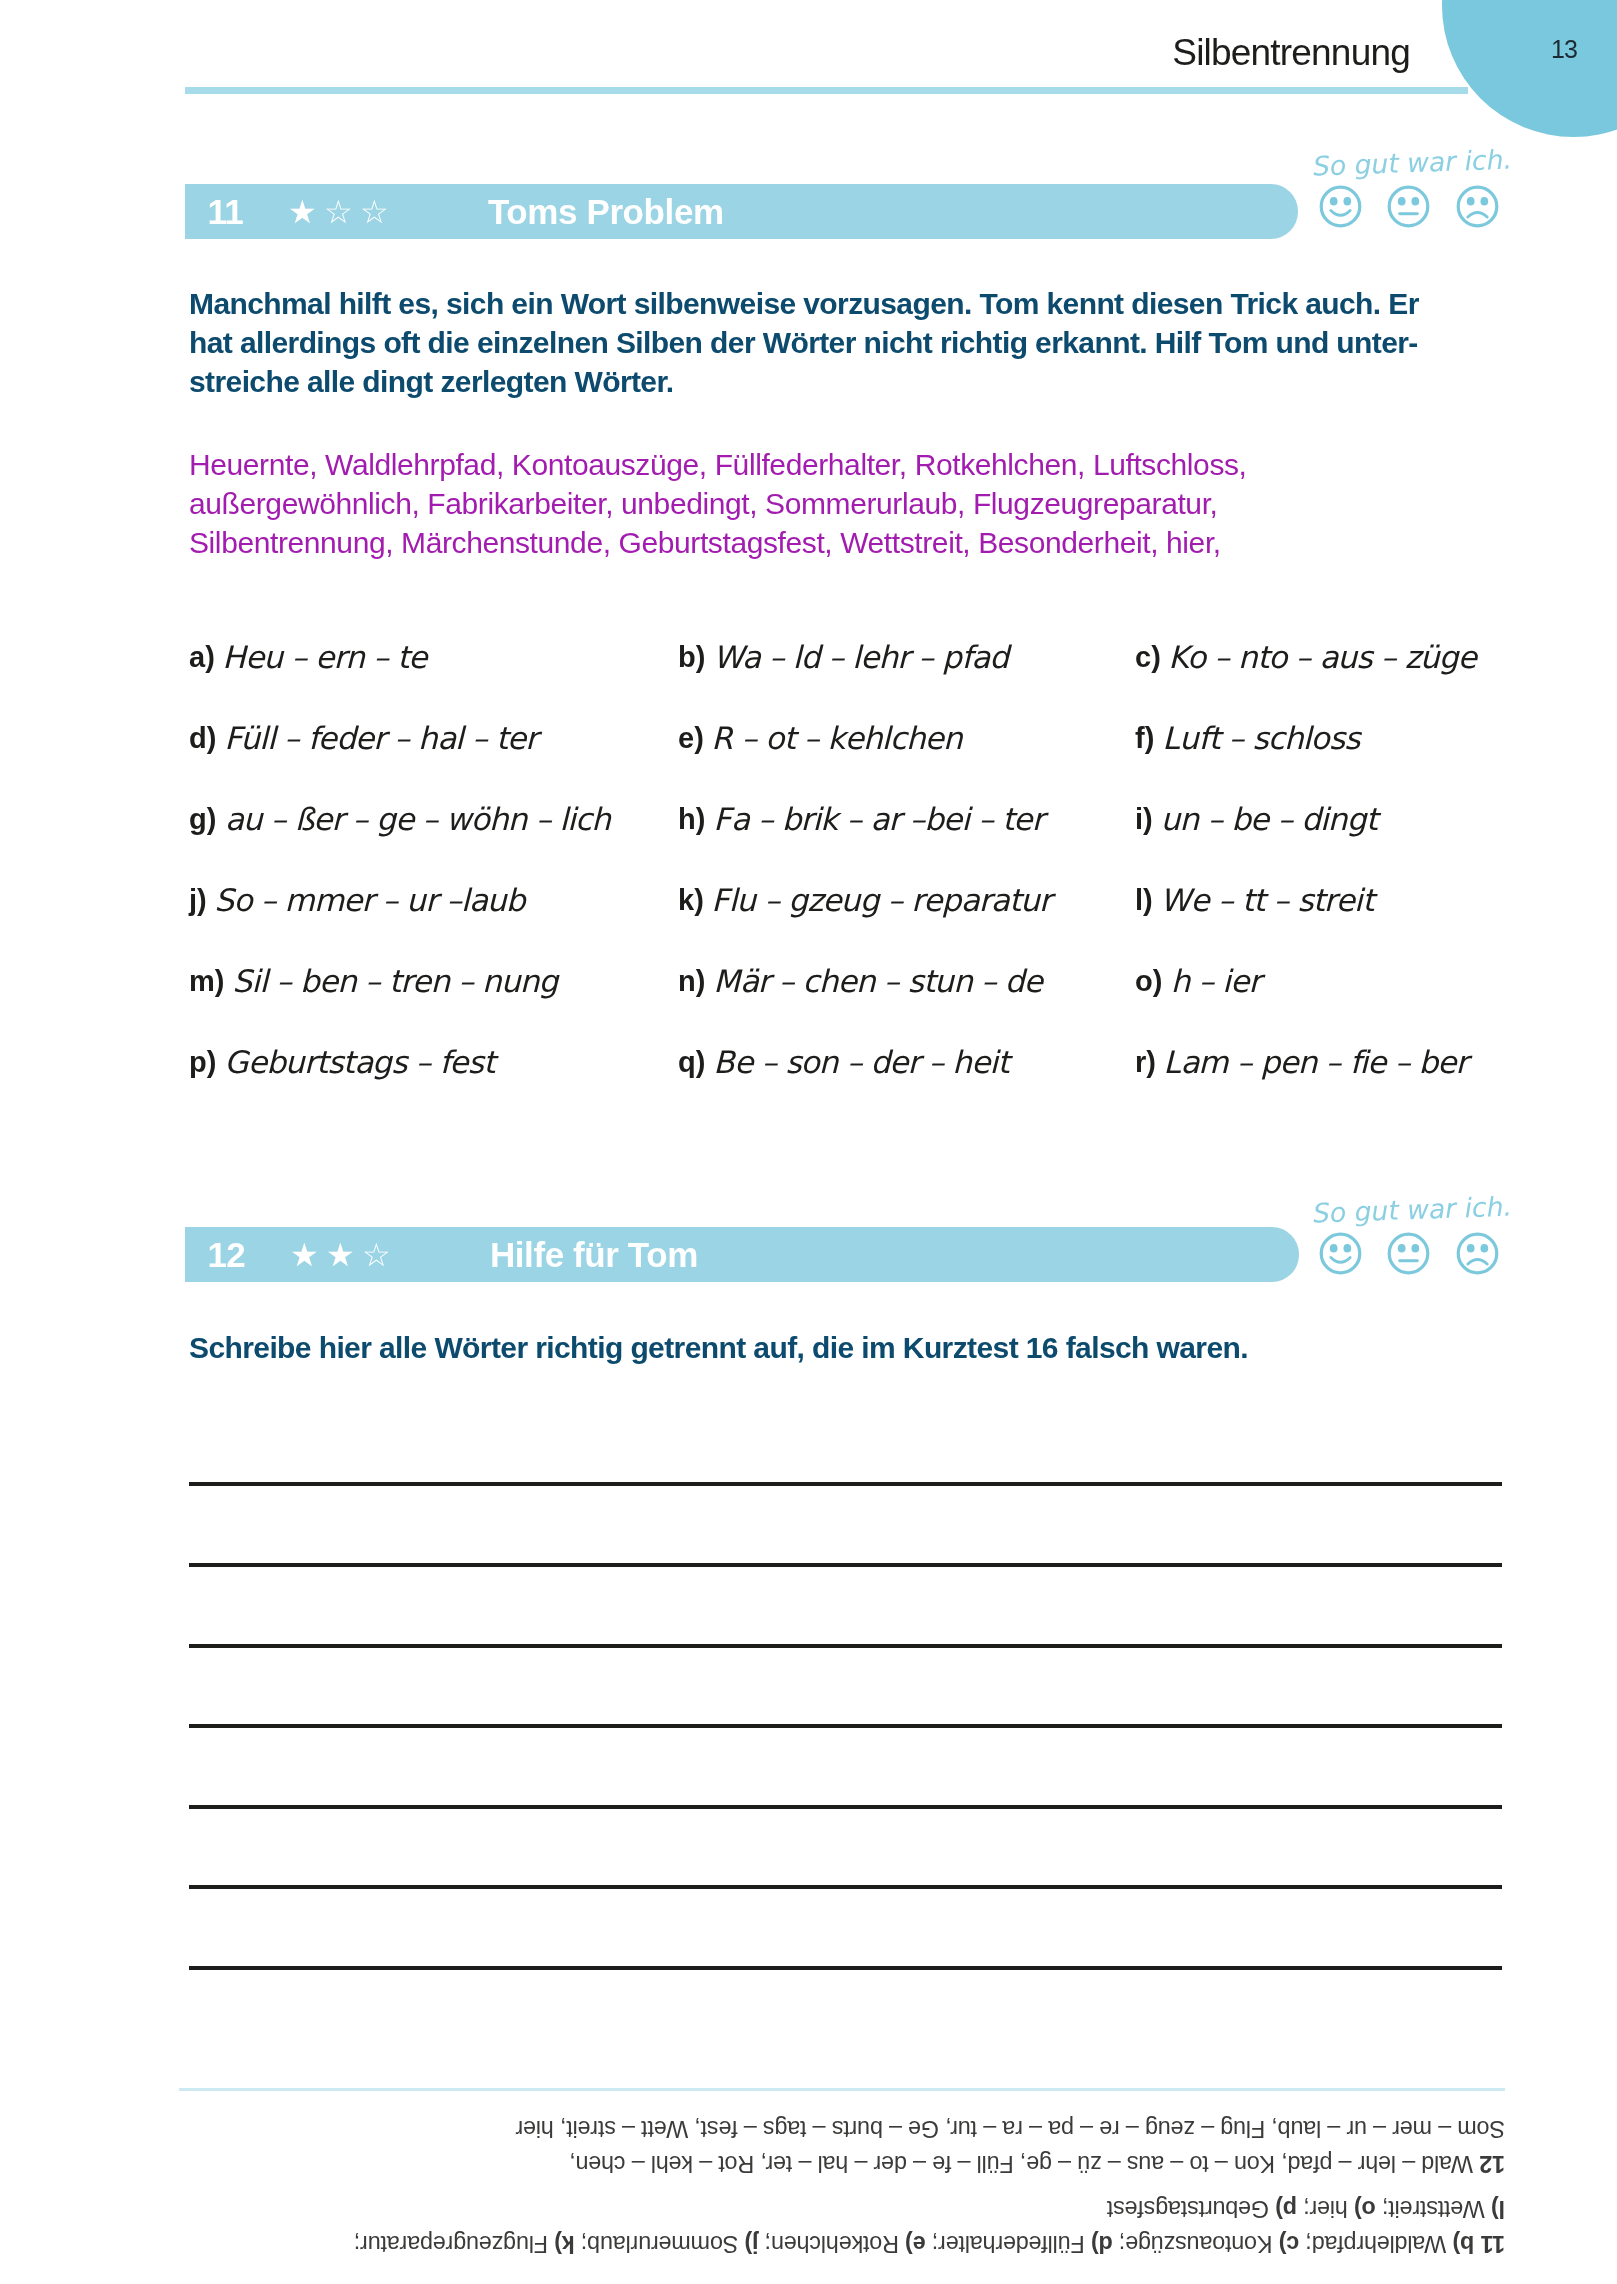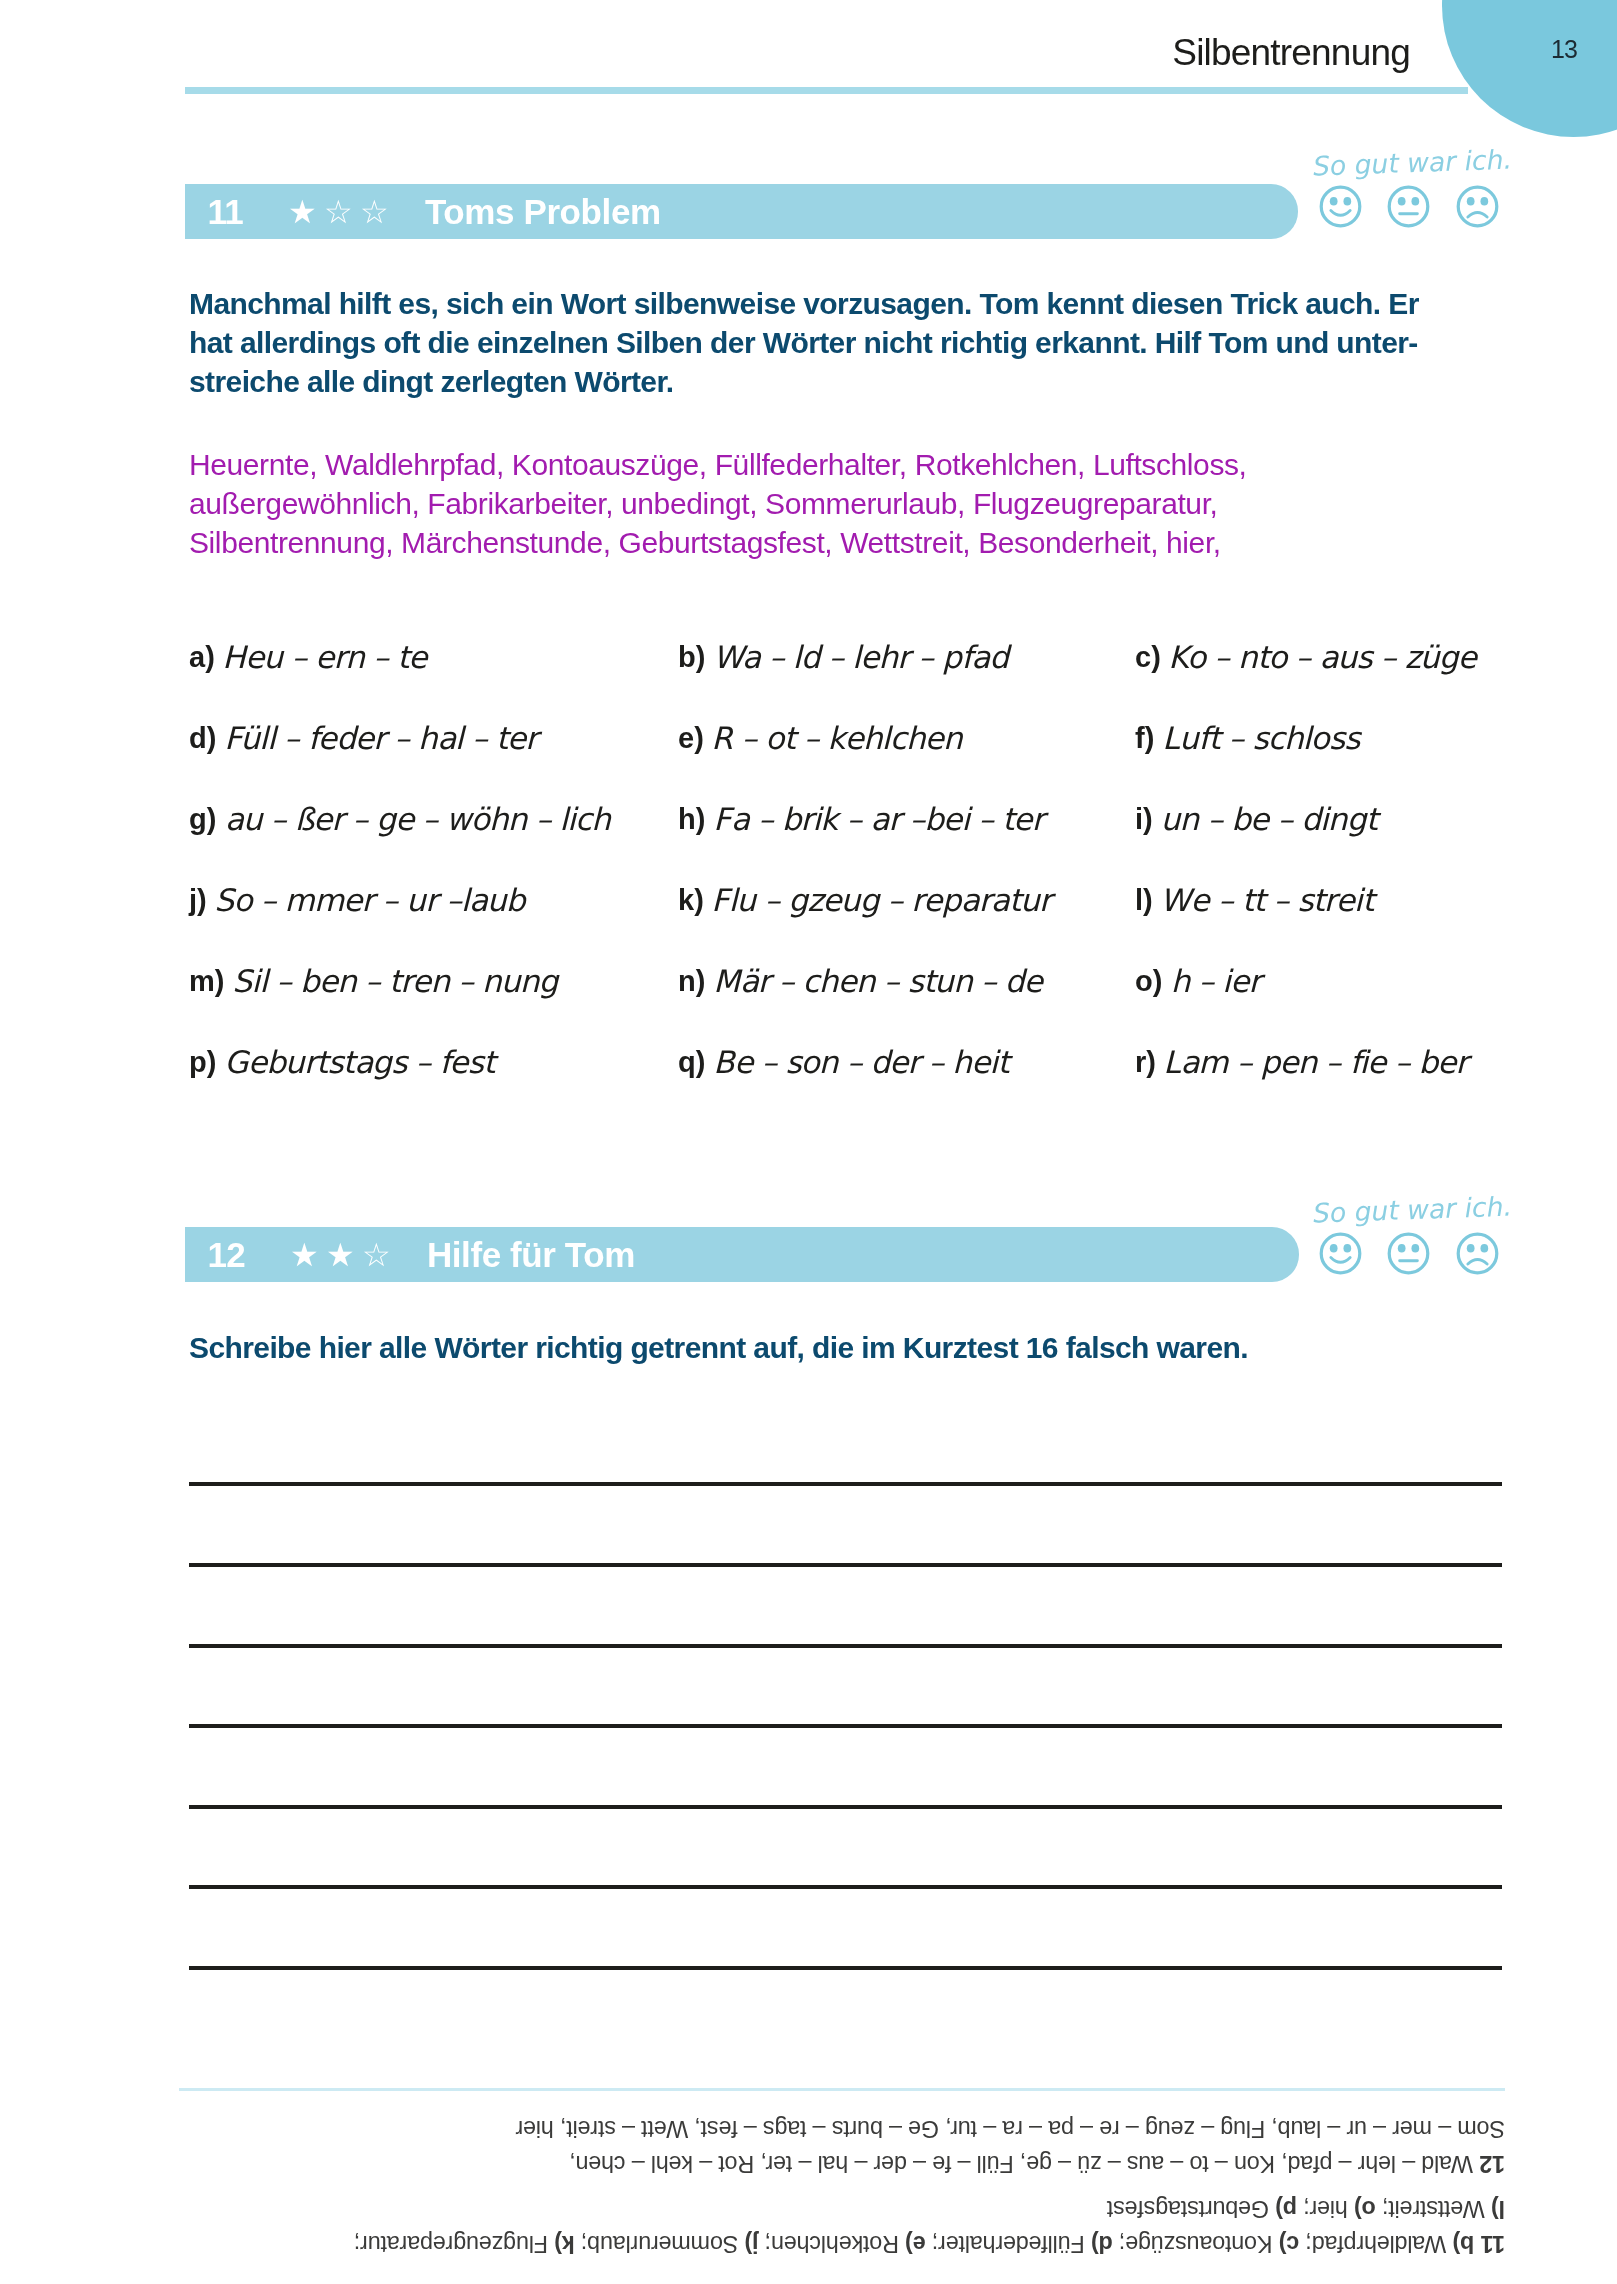--- a/index.html
+++ b/index.html
@@ -27,21 +27,21 @@
     font-size:25px;color:#1c2b33;letter-spacing:-0.8px;margin-left:32px;
   }
   
   .bar{
     position:absolute;left:185px;height:55px;width:1113px;
     background:#9bd4e4;border-radius:0 27px 27px 0;
     display:flex;align-items:center;color:#ffffff;white-space:nowrap;
   }
   .bar .num{font-size:35px;font-weight:bold;margin-left:22.6px;letter-spacing:-0.8px;}
   .bar .stars{font-size:32px;margin-left:45px;letter-spacing:7.3px;}
-  .bar .title{font-size:35px;font-weight:bold;margin-left:29px;letter-spacing:-0.4px;}
+  .bar .title{font-size:35px;font-weight:bold;margin-left:92px;letter-spacing:-0.4px;}
   
   .feedback{
     position:absolute;left:1313px;
     font-family:"DejaVu Sans",sans-serif;font-style:italic;
     font-size:26.6px;color:#8bcfe2;transform:rotate(-2deg);white-space:nowrap;
     letter-spacing:0px;
   }
   .smileys{position:absolute;left:1318px;display:flex;gap:23.4px;}
   .smileys svg{display:block;}
   

